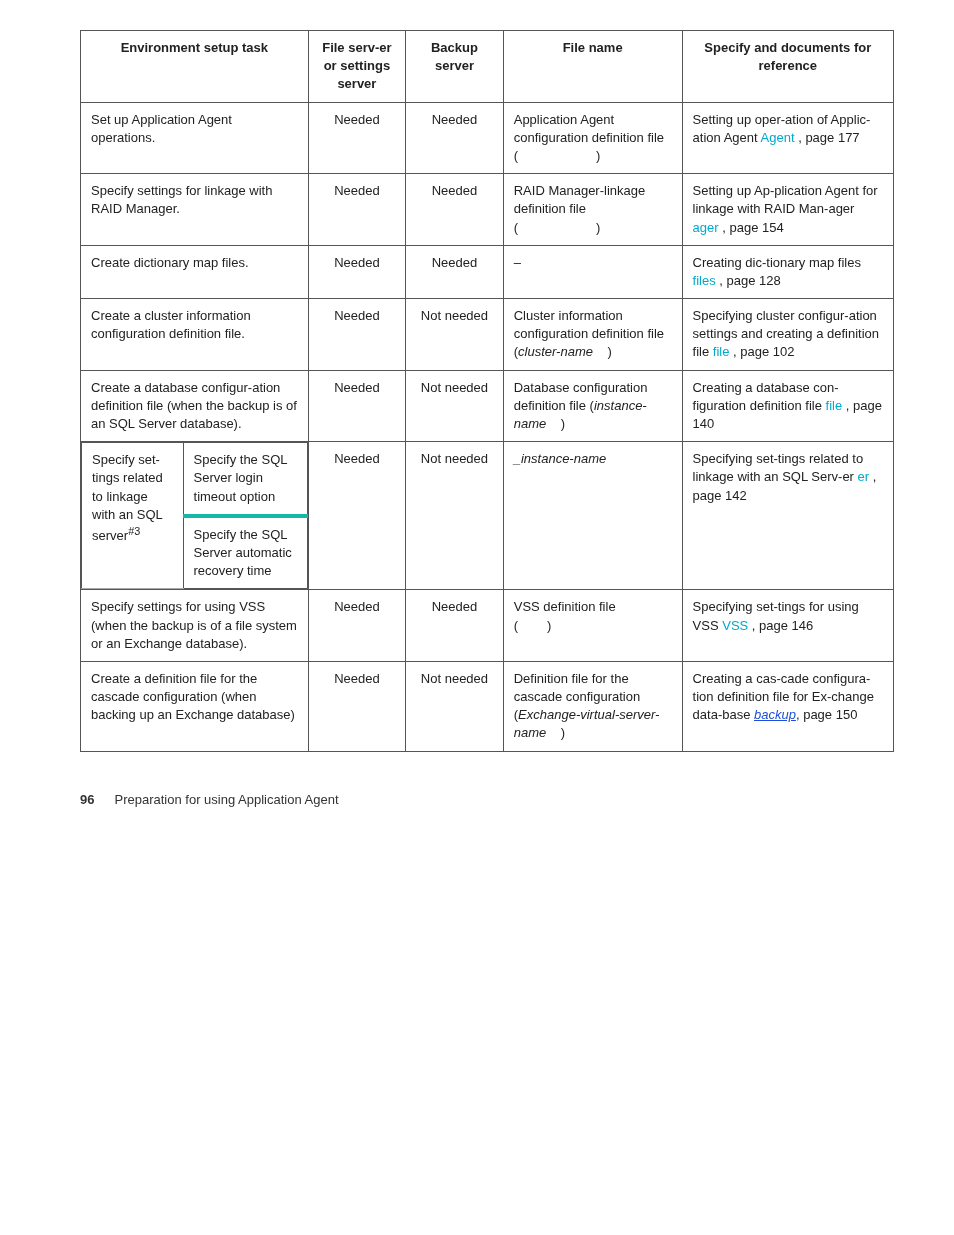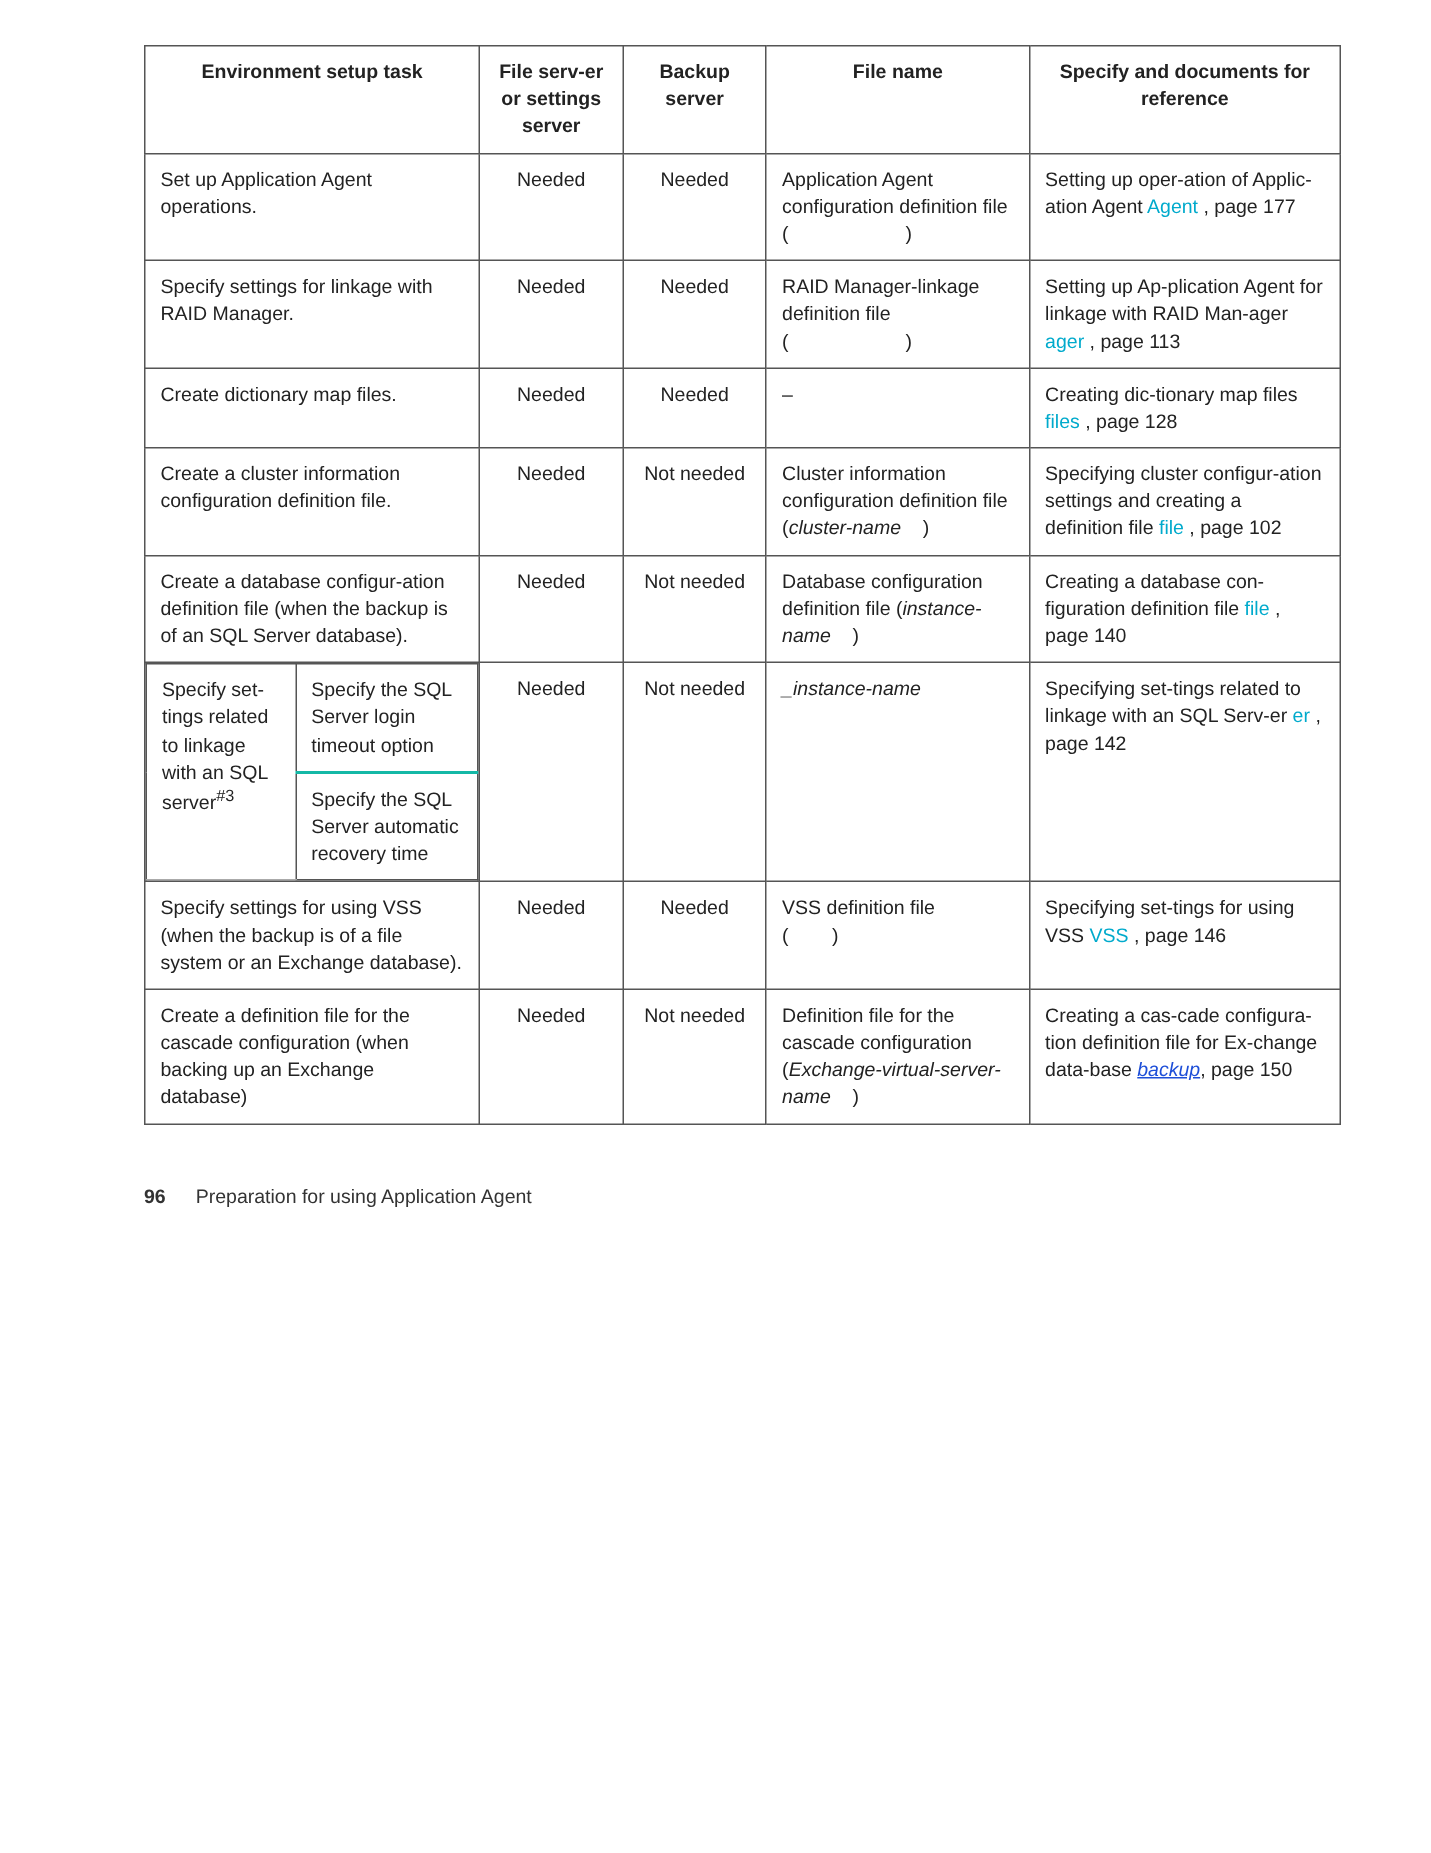--- a/index.html
+++ b/index.html
@@ -6,21 +6,20 @@
     body {
       background: #fff;
       font-family: Arial, Helvetica, sans-serif;
       font-size: 13px;
       color: #222;
       width: 954px;
       min-height: 1235px;
     }
     .page {
       padding: 30px 60px 60px 80px;
-      margin-left: 16px;
     }
     table {
       border-collapse: collapse;
       width: 100%;
       table-layout: fixed;
     }
     th, td {
       border: 1.5px solid #555;
       padding: 8px 10px;
       vertical-align: top;
@@ -83,21 +82,21 @@
       </tr>
 
       <tr>
         <td>Specify settings for linkage with RAID Manager.</td>
         <td style="text-align:center;">Needed</td>
         <td style="text-align:center;">Needed</td>
         <td>RAID Manager-linkage definition file (　　　　　　)</td>
         <td>
           <span>Setting up Ap-plication Agent for linkage with RAID Man-ager</span>
           <a class="link">ager</a>
-          <span>, page 113</span>
+          <span>, page 154</span>
         </td>
       </tr>
 
       <tr>
         <td>Create dictionary map files.</td>
         <td style="text-align:center;">Needed</td>
         <td style="text-align:center;">Needed</td>
         <td>–</td>
         <td>
           <span>Creating dic-tionary map files</span>
@@ -129,21 +128,21 @@
           <span>, page 140</span>
         </td>
       </tr>
 
       <tr>
         <td style="padding:0;">
           <table style="width:100%; border-collapse:collapse; height:100%;">
             <tbody>
                 <tr>
               <td style="width:45%; border-right:1.5px solid #555; border-bottom:1px solid #aaa; padding:8px 10px; vertical-align:top; font-size:13px;" rowspan="2">Specify set-tings related to linkage with an SQL server<sup>#3</sup></td>
-              <td style="border-bottom:2px solid #14b8a6; padding:8px 10px; vertical-align:top; font-size:13px;">Specify the SQL Server login timeout option</td>
+              <td style="border-bottom:4px solid #14b8a6; padding:8px 10px; vertical-align:top; font-size:13px;">Specify the SQL Server login timeout option</td>
             </tr>
             <tr>
               <td style="padding:8px 10px; vertical-align:top; font-size:13px;">Specify the SQL Server automatic recovery time</td>
             </tr>
           </tbody>
             </table>
         </td>
         <td style="text-align:center;">Needed</td>
         <td style="text-align:center;">Not needed</td>
         <td><em>_instance-name</em></td>

